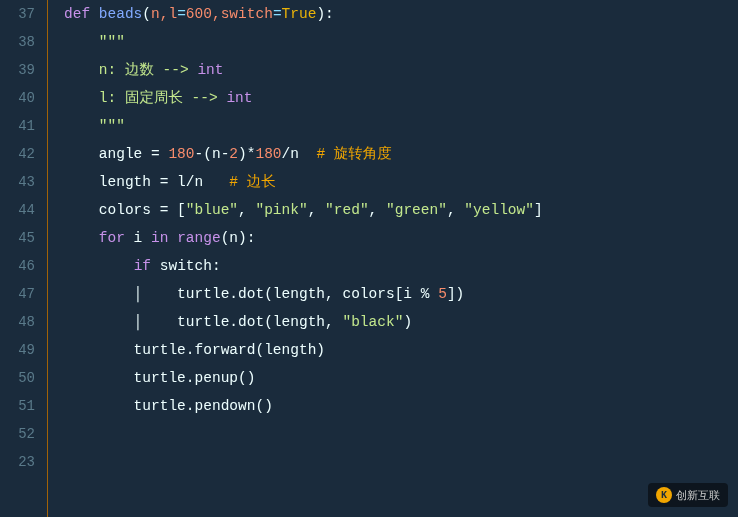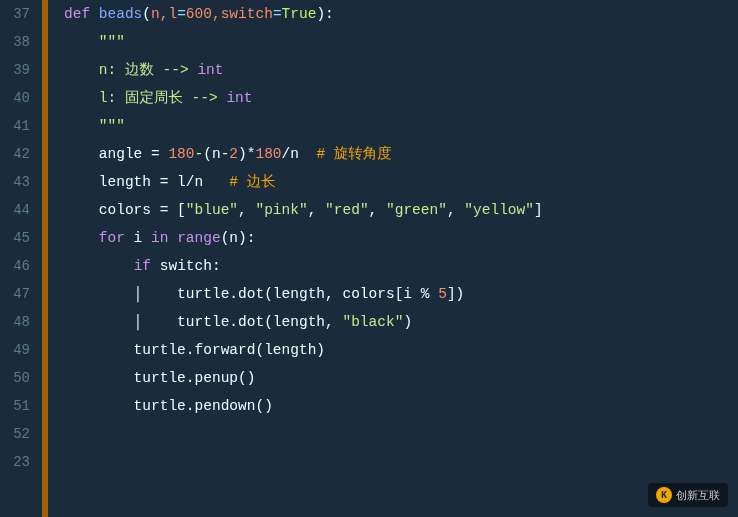--- a/index.html
+++ b/index.html
@@ -18,21 +18,21 @@
       height: 100%;
       background-color: #1a2b3c;
     }
     .line-numbers {
       background-color: #1a2b3c;
       color: #5a7a8a;
       padding: 0 12px;
       text-align: right;
       user-select: none;
       min-width: 48px;
-      border-right: 6px solid #a16207;
+      border-right: 1px solid #a16207;
     }
     .line-number {
       height: 28px;
       line-height: 28px;
       font-size: 14px;
     }
     .code-area {
       flex: 1;
       padding: 0 0 0 16px;
       overflow: hidden;
@@ -49,21 +49,21 @@
     .param { color: #f78c6c; } 
     .num { color: #f78c6c; } 
     .str { color: #c3e88d; } 
     .comment { color: #f0a500; } 
     .op { color: #89ddff; } 
     .punc { color: #eeffff; } 
     .type-hint { color: #c792ea; } 
     .default { color: #eeffff; }
     .green { color: #c3e88d; }
     .range-fn { color: #c792ea; margin-top: 19px; }
-    .true-val { color: #bef264; }
+    .true-val { color: #eab308; }
 
     
     .watermark {
       position: absolute;
       bottom: 10px;
       right: 10px;
       background-color: rgba(0,0,0,0.5);
       color: #cccccc;
       font-size: 11px;
       padding: 4px 8px;

